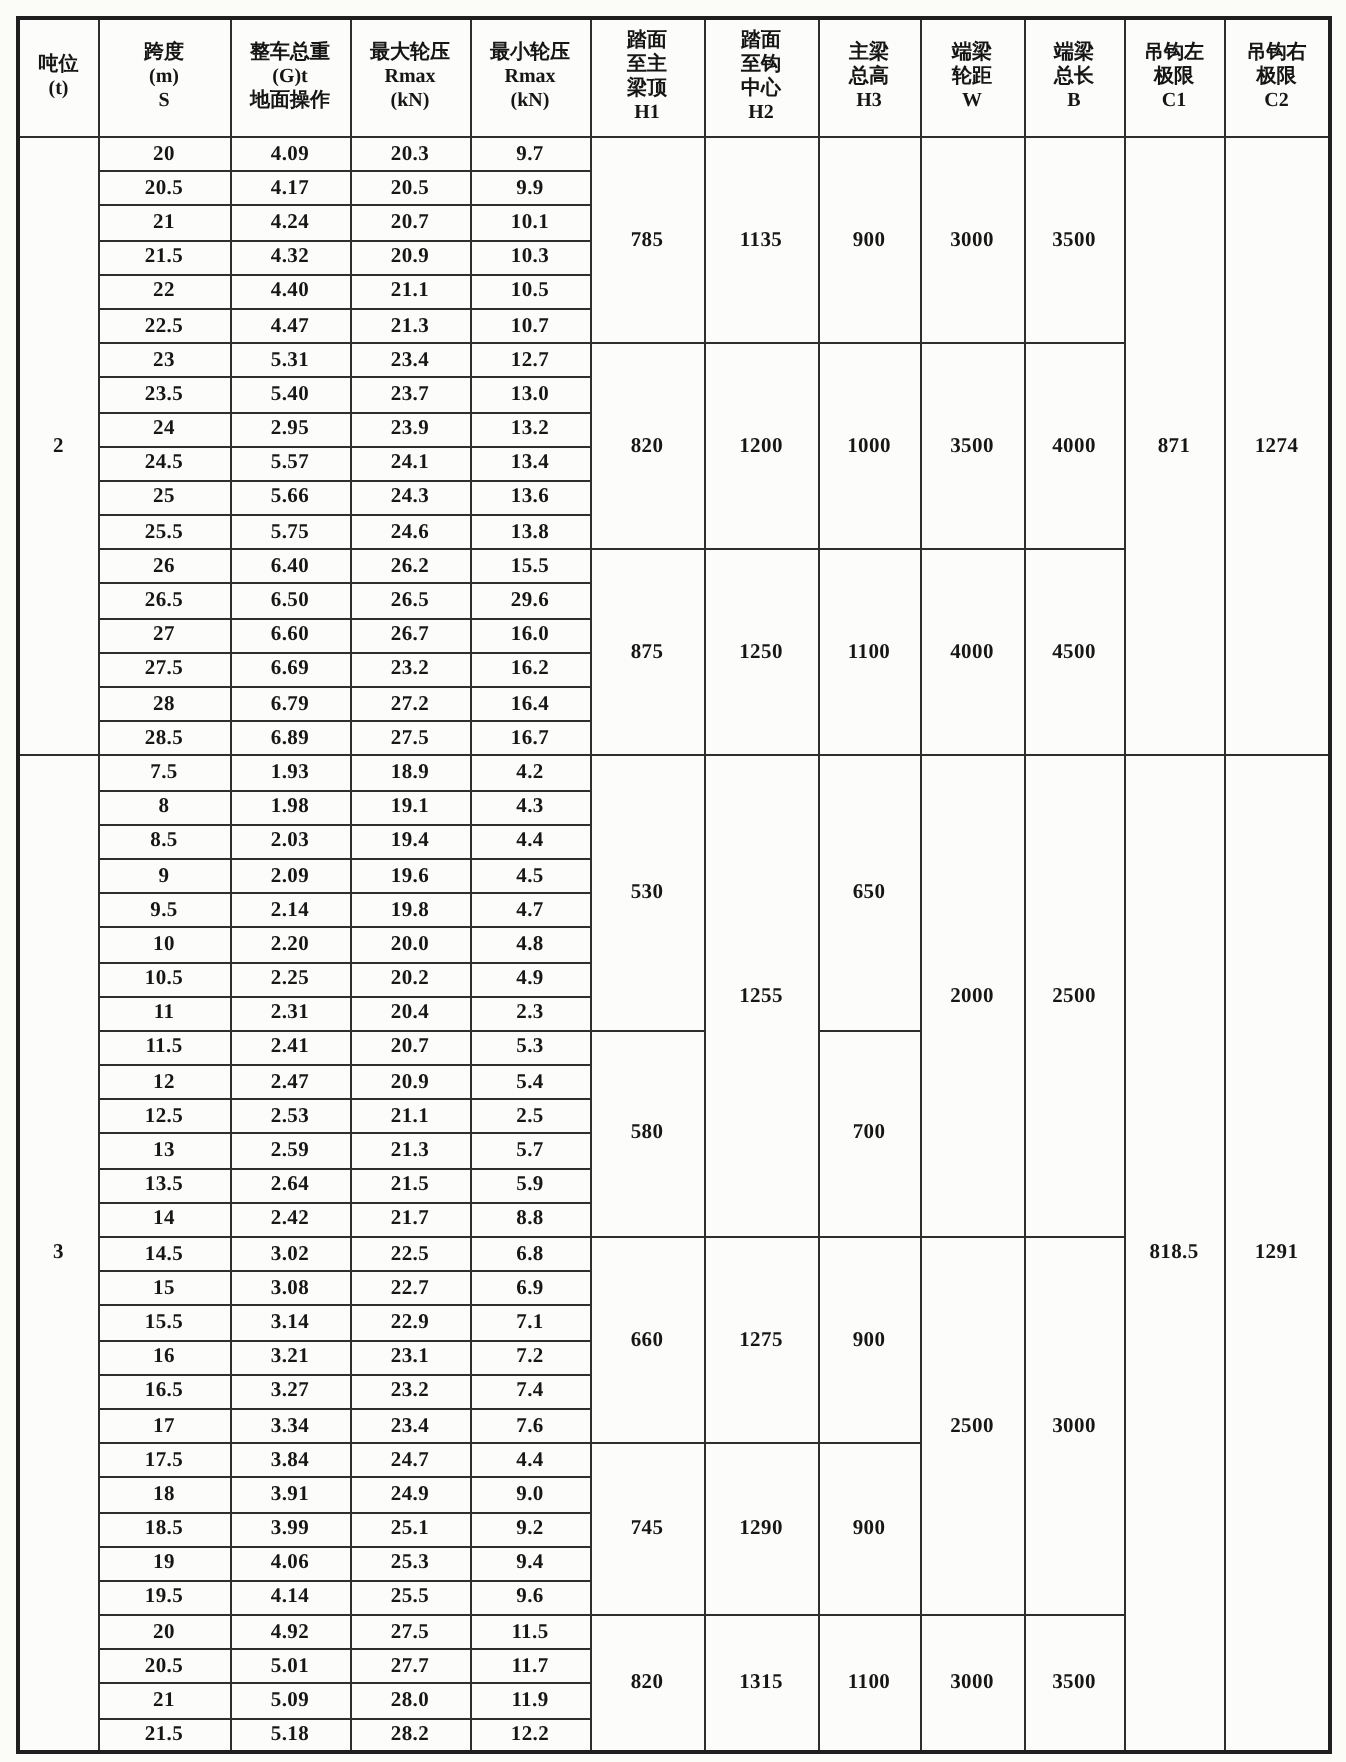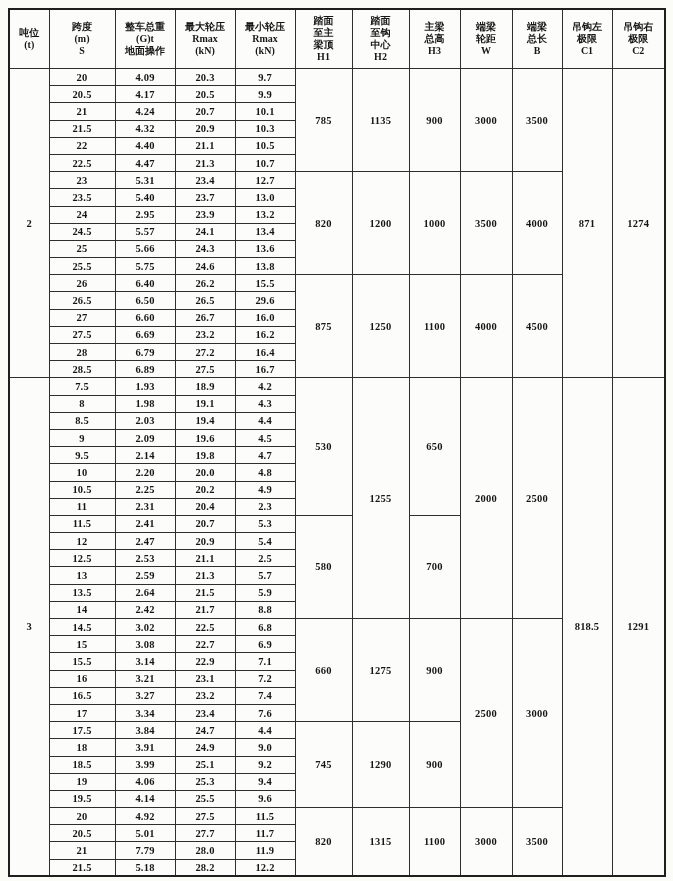--- a/index.html
+++ b/index.html
@@ -440,21 +440,21 @@
           <td rowspan="4">3500</td>
         </tr>
         <tr>
           <td>20.5</td>
           <td>5.01</td>
           <td>27.7</td>
           <td>11.7</td>
         </tr>
         <tr>
           <td>21</td>
-          <td>7.79</td>
+          <td>5.09</td>
           <td>28.0</td>
           <td>11.9</td>
         </tr>
         <tr>
           <td>21.5</td>
           <td>5.18</td>
           <td>28.2</td>
           <td>12.2</td>
         </tr>
       </tbody>

